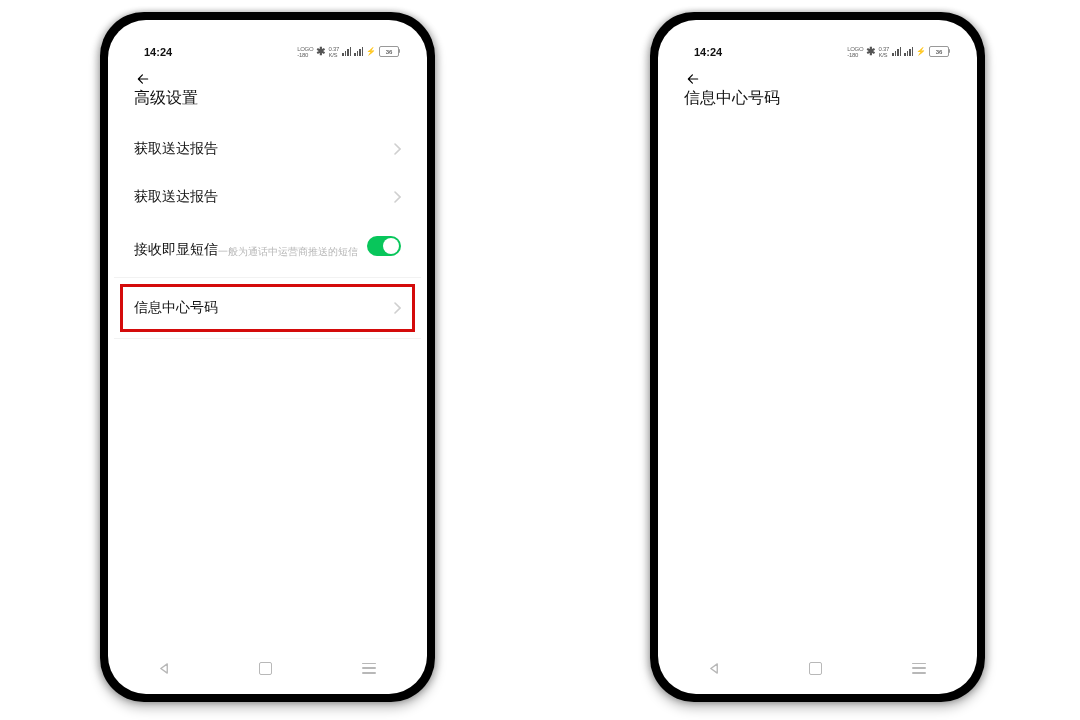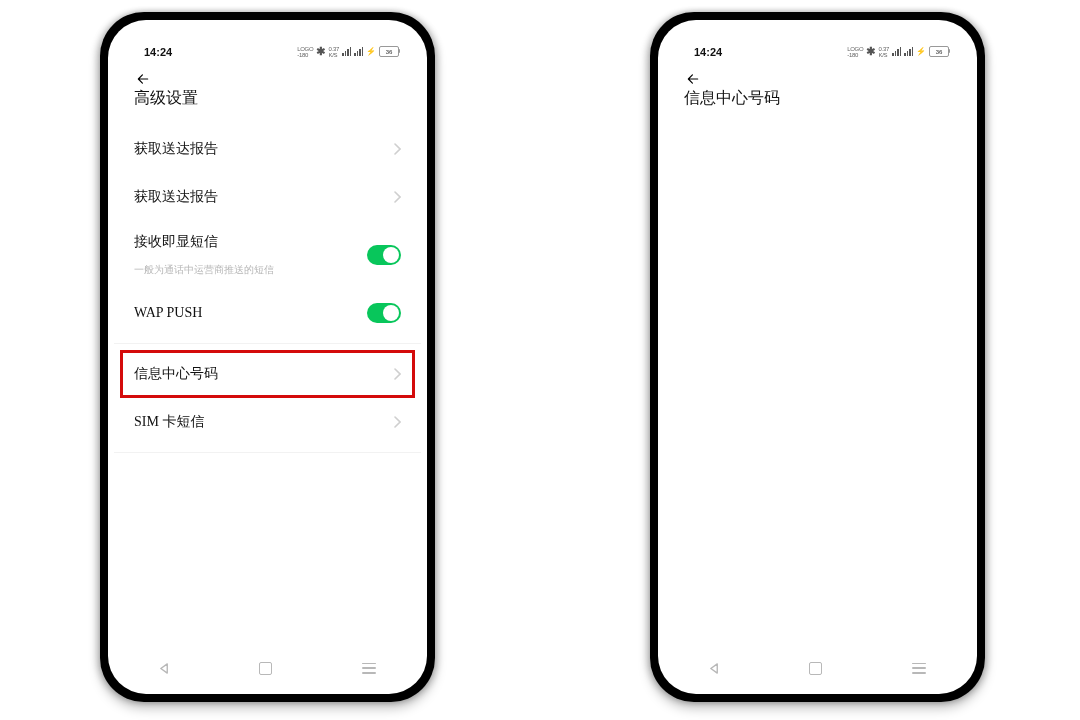--- a/index.html
+++ b/index.html
@@ -17,21 +17,21 @@
   .status-bars span{display:inline-block;width:1.5px;background:#555;}
   .status-bars span:nth-child(1){height:3px;} .status-bars span:nth-child(2){height:5px;}
   .status-bars span:nth-child(3){height:7px;} .status-bars span:nth-child(4){height:9px;}
   .battery{display:inline-flex;align-items:center;border:1px solid #999;border-radius:2px;height:9px;width:18px;position:relative;font-size:6px;font-weight:600;color:#666;justify-content:center;}
   .battery:after{content:"";position:absolute;right:-2px;top:2px;width:1.5px;height:4px;background:#999;border-radius:0 1px 1px 0;}
   .header{display:flex;align-items:flex-start;gap:2px;padding:14px 20px 10px 20px;flex-direction:column;}
   .back{width:18px;height:14px;display:flex;align-items:center;justify-content:center;color:#000;}
   .title{font-size:16px;color:#111;font-weight:500;}
   .list{padding:6px 0 0 0;}
   .row{display:flex;align-items:center;justify-content:space-between;padding:12px 20px;min-height:24px;}
-  .row .labelbox{display:flex;flex-direction:column;}
+  .row .labelbox{display:flex;flex-direction:row;align-items:flex-end;}
   .row .label{font-size:14px;color:#111;font-family:Liberation Serif, serif;}
   .row .sub{font-size:10px;color:#b6b6b6;margin-top:12px;}
   .chev{color:#cfcfcf;font-size:14px;}
   .toggle{width:34px;height:20px;border-radius:10px;background:#08c65b;position:relative;}
   .toggle:after{content:"";position:absolute;right:2px;top:2px;width:16px;height:16px;border-radius:50%;background:#fff;}
   .divider{height:1px;background:#f2f2f2;margin:6px 0;}
   .highlight{position:relative;}
   .highlight:before{content:"";position:absolute;left:6px;right:6px;top:0;bottom:0;border:3px solid #d40b0b;pointer-events:none;}
   .navbar{position:absolute;left:0;right:0;bottom:6px;height:28px;display:flex;align-items:center;justify-content:space-around;color:#b8b8b8;}
   .nav-tri{width:11px;height:11px;}
@@ -97,35 +97,23 @@
                 </svg>
         </span>
       </div>
       <div class="row">
         <span class="labelbox">
           <span class="label">接收即显短信</span>
           <span class="sub">一般为通话中运营商推送的短信</span>
         </span>
         <span class="toggle"></span>
       </div>
-      <div class="row">
-        <span class="label">WAP PUSH</span>
-        <span class="toggle"></span>
-      </div>
       <div class="divider"></div>
       <div class="row highlight">
         <span class="label">信息中心号码</span>
-        <span class="chev">
-          <svg width="8" height="12" viewBox="0 0 8 12">
-                  <path d="M2 1l5 5-5 5" stroke="#cfcfcf" stroke-width="1.6" fill="none" stroke-linecap="round"></path>
-                </svg>
-        </span>
-      </div>
-      <div class="row">
-        <span class="label">SIM 卡短信</span>
         <span class="chev">
           <svg width="8" height="12" viewBox="0 0 8 12">
                   <path d="M2 1l5 5-5 5" stroke="#cfcfcf" stroke-width="1.6" fill="none" stroke-linecap="round"></path>
                 </svg>
         </span>
       </div>
       <div class="divider"></div>
     </div>
 
     <div class="navbar">

